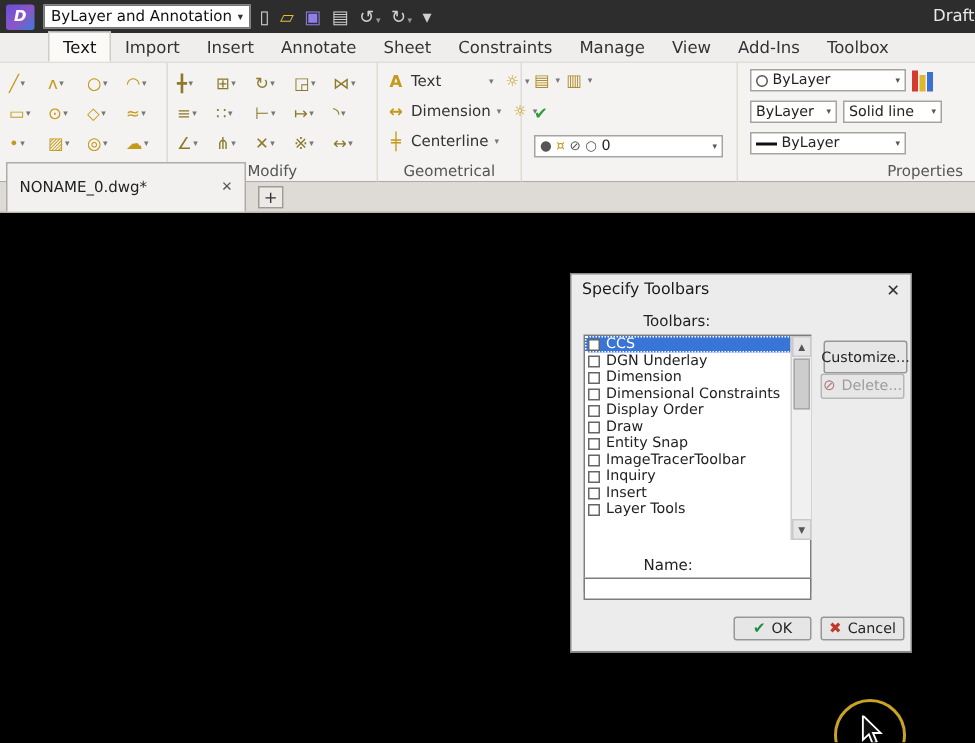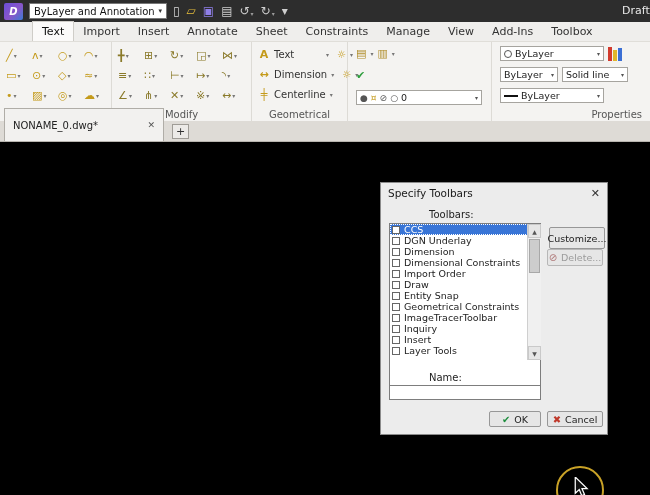--- a/index.html
+++ b/index.html
@@ -394,33 +394,29 @@
         <div class="litem">
           <span class="cb"></span>
           <span>Dimension</span>
         </div>
         <div class="litem">
           <span class="cb"></span>
           <span>Dimensional Constraints</span>
         </div>
         <div class="litem">
           <span class="cb"></span>
-          <span>Import Order</span>
+          <span>Display Order</span>
         </div>
         <div class="litem">
           <span class="cb"></span>
           <span>Draw</span>
         </div>
         <div class="litem">
           <span class="cb"></span>
           <span>Entity Snap</span>
-        </div>
-        <div class="litem">
-          <span class="cb"></span>
-          <span>Geometrical Constraints</span>
         </div>
         <div class="litem">
           <span class="cb"></span>
           <span>ImageTracerToolbar</span>
         </div>
         <div class="litem">
           <span class="cb"></span>
           <span>Inquiry</span>
         </div>
         <div class="litem">

